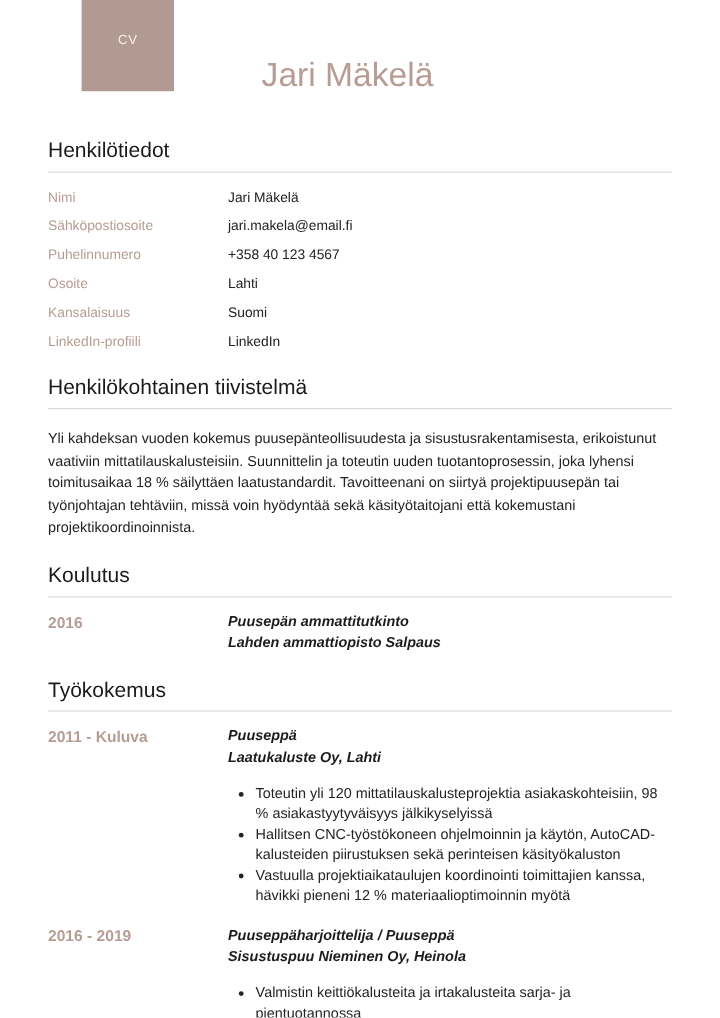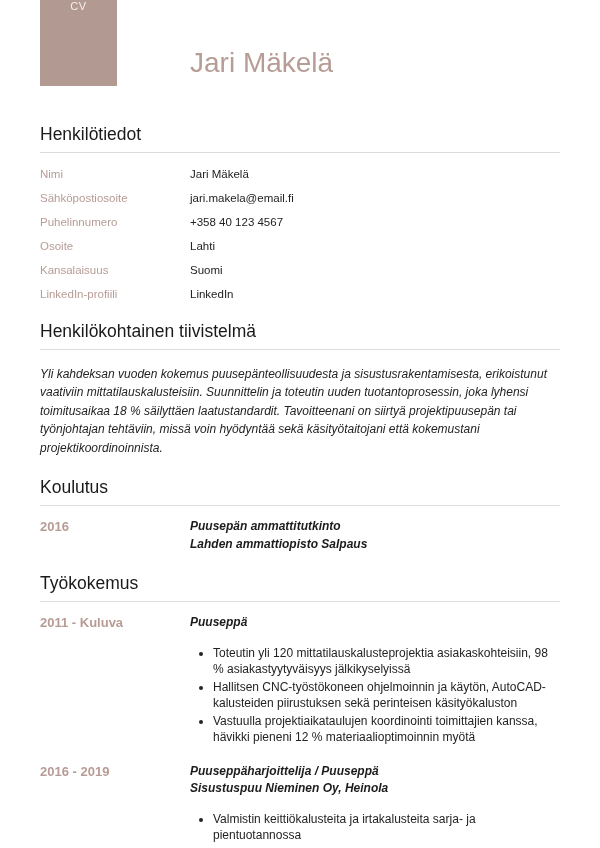--- a/index.html
+++ b/index.html
@@ -6,31 +6,31 @@
   body{
     width:600px;height:848px;overflow:hidden;background:#ffffff;
     font-family:"Liberation Sans", sans-serif;
     color:#232323;
     --accent:#b29a92;
     --accent-text:#b79c95;
     --divider:#dcdcdc;
   }
   .page{padding:0 40px;}
   .header{display:flex;align-items:flex-start;}
-  .badge{width:77px;height:86px;background:var(--accent);display:flex;align-items:flex-start;justify-content:center;}
+  .badge{width:77px;height:76px;background:var(--accent);display:flex;align-items:center;justify-content:center;margin-left:28px;}
   .badge-text{color:#f5efec;font-size:11px;letter-spacing:.5px;padding-bottom:9px;}
   .name{margin:0 0 0 73px;padding-top:48px;font-size:28px;font-weight:400;color:var(--accent-text);line-height:1.05;}
   .section{margin-top:20px;}
   .section.first{margin-top:38px;}
   .sec-title{margin:0;font-size:17.5px;font-weight:400;color:#1a1a1a;padding-bottom:6px;border-bottom:1px solid var(--divider);line-height:1.25;}
   .rows{padding-top:15px;}
   .field-row{display:grid;grid-template-columns:150px 1fr;margin-bottom:11px;font-size:11.5px;line-height:13px;}
   .field-label{color:var(--accent-text);font-weight:400;}
   .field-value{color:#222222;}
-  .summary{margin:15px 0 0;font-size:12px;line-height:18.5px;color:#232323;max-width:520px;font-style:italic;}
+  .summary{margin:15px 0 0;font-size:12px;line-height:18.5px;color:#232323;max-width:520px;}
   .entries{padding-top:12px;}
   .entry{display:grid;grid-template-columns:150px 1fr;margin-bottom:16px;}
   .entry-period{color:var(--accent-text);font-weight:700;font-size:13px;line-height:17.5px;}
   .entry-title,.entry-subtitle{font-weight:700;font-size:12px;line-height:17.5px;color:#1c1c1c;font-style:italic;}
   .bullets{margin:13px 0 0;padding-left:23px;}
   .bullet{font-size:12px;line-height:16.5px;color:#232323;margin:0 0 1px;}
 </style>
 </head>
 <body style="--accent: #b29a92; --accent-text: #b79c95; --divider: #dcdcdc;">
 
@@ -91,20 +91,21 @@
       </div>
   </section>
 
   <section class="section">
     <h2 class="sec-title">Työkokemus</h2>
     <div class="entries">
         <div class="entry">
           <div class="entry-period">2011 - Kuluva</div>
           <div class="entry-body">
             <div class="entry-title">Puuseppä</div>
+            <div class="entry-subtitle">Laatukaluste Oy, Lahti</div>
             <ul class="bullets">
               <li class="bullet">Toteutin yli 120 mittatilauskalusteprojektia asiakaskohteisiin, 98 % asiakastyytyväisyys jälkikyselyissä</li>
               <li class="bullet">Hallitsen CNC-työstökoneen ohjelmoinnin ja käytön, AutoCAD-kalusteiden piirustuksen sekä perinteisen käsityökaluston</li>
               <li class="bullet">Vastuulla projektiaikataulujen koordinointi toimittajien kanssa, hävikki pieneni 12 % materiaalioptimoinnin myötä</li>
             </ul>
           </div>
         </div>
         <div class="entry">
           <div class="entry-period">2016 - 2019</div>
           <div class="entry-body">

